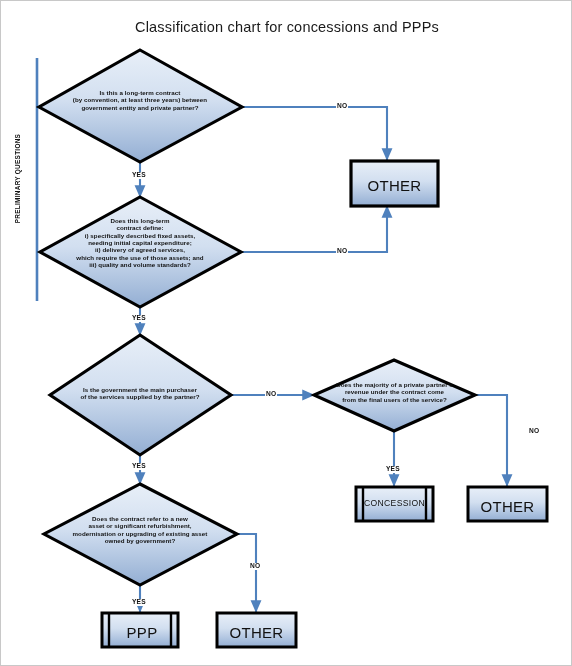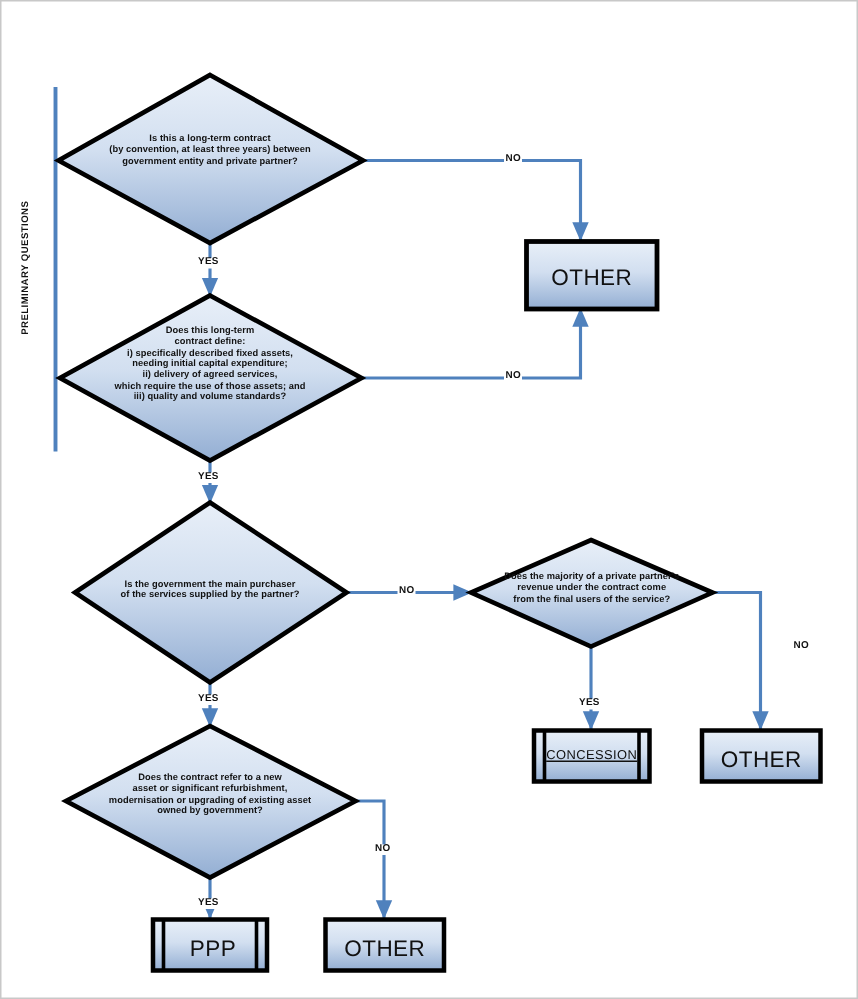--- a/index.html
+++ b/index.html
@@ -73,20 +73,21 @@
     white-space: nowrap;
     transform-origin: 50% 50%;
     transform: rotate(-90deg);
   }
 </style>
 </head>
 <body>
 
 <div id="canvas">
 
+  <div class="chart-title">Classification chart for concessions and PPPs</div>
 
   <svg id="svg-layer" viewBox="0 0 572 666">
     <defs>
       <linearGradient id="shapeGrad" x1="0" y1="0" x2="0" y2="1">
         <stop offset="0%" stop-color="#e8eff8"></stop>
         <stop offset="45%" stop-color="#d2dff0"></stop>
         <stop offset="100%" stop-color="#93aed3"></stop>
       </linearGradient>
       <linearGradient id="barGrad" x1="0" y1="0" x2="0" y2="1">
         <stop offset="0%" stop-color="#e8eff8"></stop>
@@ -220,21 +221,21 @@
   </div>
 
   <div class="node-text diamond-text" style="left:313px; top:380px; width:161px;">
     <div>Does the majority of a private partner's</div>
     <div>revenue under the contract come</div>
     <div>from the final users of the service?</div>
   </div>
 
   <div class="node-text terminal-text" style="left:350px; top:176px; width:87px;">OTHER</div>
 
-  <div class="node-text terminal-text" style="left:355px; top:497px; width:77px; font-size:8.6px;text-decoration:underline;">CONCESSION</div>
+  <div class="node-text terminal-text" style="left:355px; top:497px; width:77px; font-size:8.6px;">CONCESSION</div>
 
   <div class="node-text terminal-text" style="left:467px; top:497px; width:79px;">OTHER</div>
 
   <div class="node-text terminal-text" style="left:101px; top:623px; width:80px;">PPP</div>
 
   <div class="node-text terminal-text" style="left:216px; top:623px; width:79px;">OTHER</div>
 
   <div class="edge-label" style="left:335px; top:102px;">NO</div>
 
   <div class="edge-label" style="left:130px; top:171px;">YES</div>

